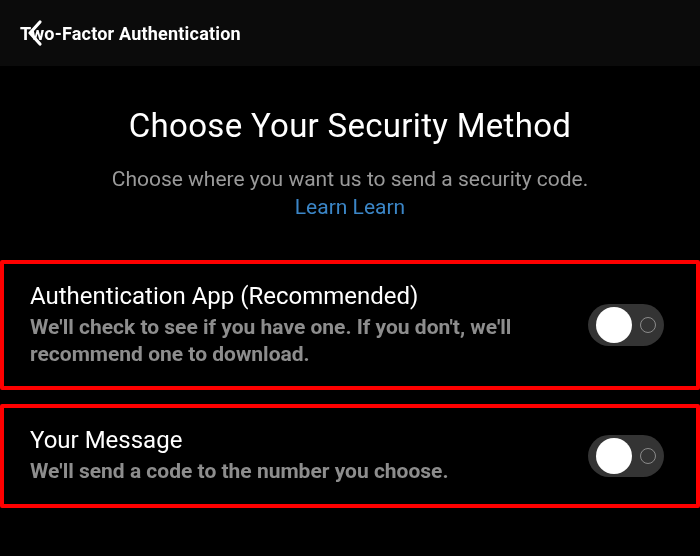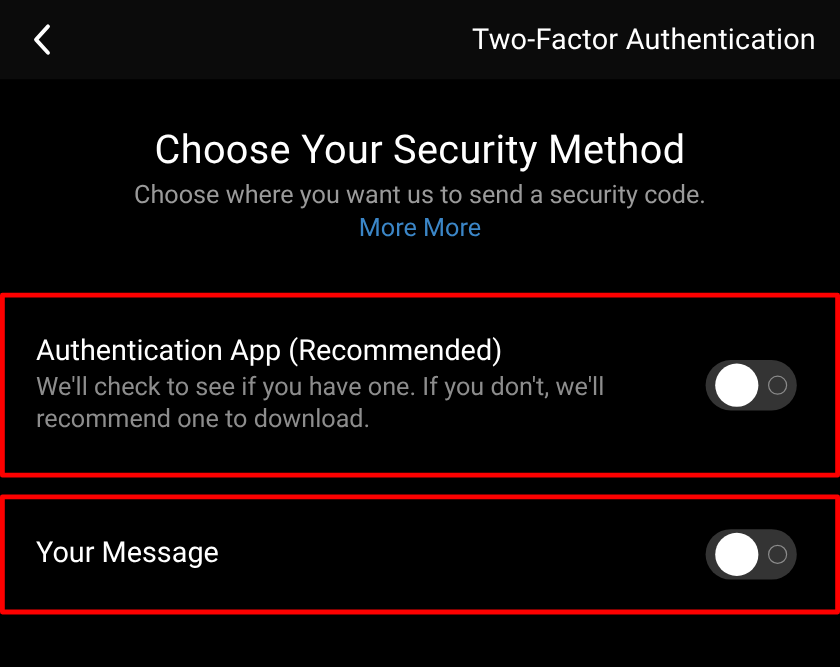--- a/index.html
+++ b/index.html
@@ -24,31 +24,31 @@
     position:absolute;
     left:22px; top:50%;
     transform:translateY(-50%);
     width:26px; height:26px;
     display:flex; align-items:center; justify-content:center;
     cursor:pointer;
   }
   .back-chevron svg { display:block; }
   .nav-title {
     flex:1;
-    text-align:right;
-    font-size:24px;
-    font-weight:400;
+    text-align:left;
+    font-size:18px;
+    font-weight:700;
     letter-spacing:.2px;
   }
   .hero {
     text-align:center;
     padding:40px 30px 20px;
   }
   .hero h1 {
-    margin:0 0 4px;
+    margin:0 0 20px;
     font-size:33px;
     font-weight:400;
     color:#fff;
     letter-spacing:.3px;
   }
   .hero p {
     margin:0;
     font-size:21px;
     font-weight:400;
     color:#9a9a9a;
@@ -57,35 +57,35 @@
   }
   .learn-more {
     color:#3b86c7;
     cursor:pointer;
   }
   .options {
     padding-top:18px;
   }
   .option-row {
     position:relative;
-    padding:30px 26px;
+    padding:18px 26px;
     border:4px solid #fe0000;
     border-radius:2px;
     margin-bottom:14px;
   }
   .option-text { max-width:500px; }
   .option-title {
     font-size:24px;
     font-weight:400;
     color:#fff;
     margin:0 0 4px;
   }
   .option-desc {
     font-size:21px;
-    font-weight:400;
+    font-weight:700;
     color:#8d8d8d;
     line-height:1.3;
     margin:0;
   }
   .toggle {
     position:absolute;
     right:32px; top:50%;
     transform:translateY(-50%);
     width:76px; height:42px;
     border-radius:21px;
@@ -115,40 +115,41 @@
       <polyline points="14,3 4,14 14,25" stroke="#ffffff" stroke-width="3.2" stroke-linecap="round" stroke-linejoin="round" fill="none"></polyline>
     </svg>
   </div>
   <div class="nav-title">Two-Factor Authentication</div>
 </div>
 
 <div class="hero">
   <h1>Choose Your Security Method</h1>
   <p>
     <span>Choose where you want us to send a security code.</span><br>
-    <span class="learn-more">More More</span>
+    <span class="learn-more">Learn Learn</span>
   </p>
 </div>
 
 <div class="options">
 
   <div class="option-row">
     <div class="option-text">
       <p class="option-title">Authentication App (Recommended)</p>
       <p class="option-desc">We'll check to see if you have one. If you don't, we'll recommend one to download.</p>
     </div>
     <div class="toggle">
       <div class="knob"></div>
       <div class="ring"></div>
     </div>
   </div>
 
   <div class="option-row">
     <div class="option-text">
       <p class="option-title">Your Message</p>
+      <p class="option-desc">We'll send a code to the number you choose.</p>
     </div>
     <div class="toggle">
       <div class="knob"></div>
       <div class="ring"></div>
     </div>
   </div>
 
 </div>
 
 </body></html>

